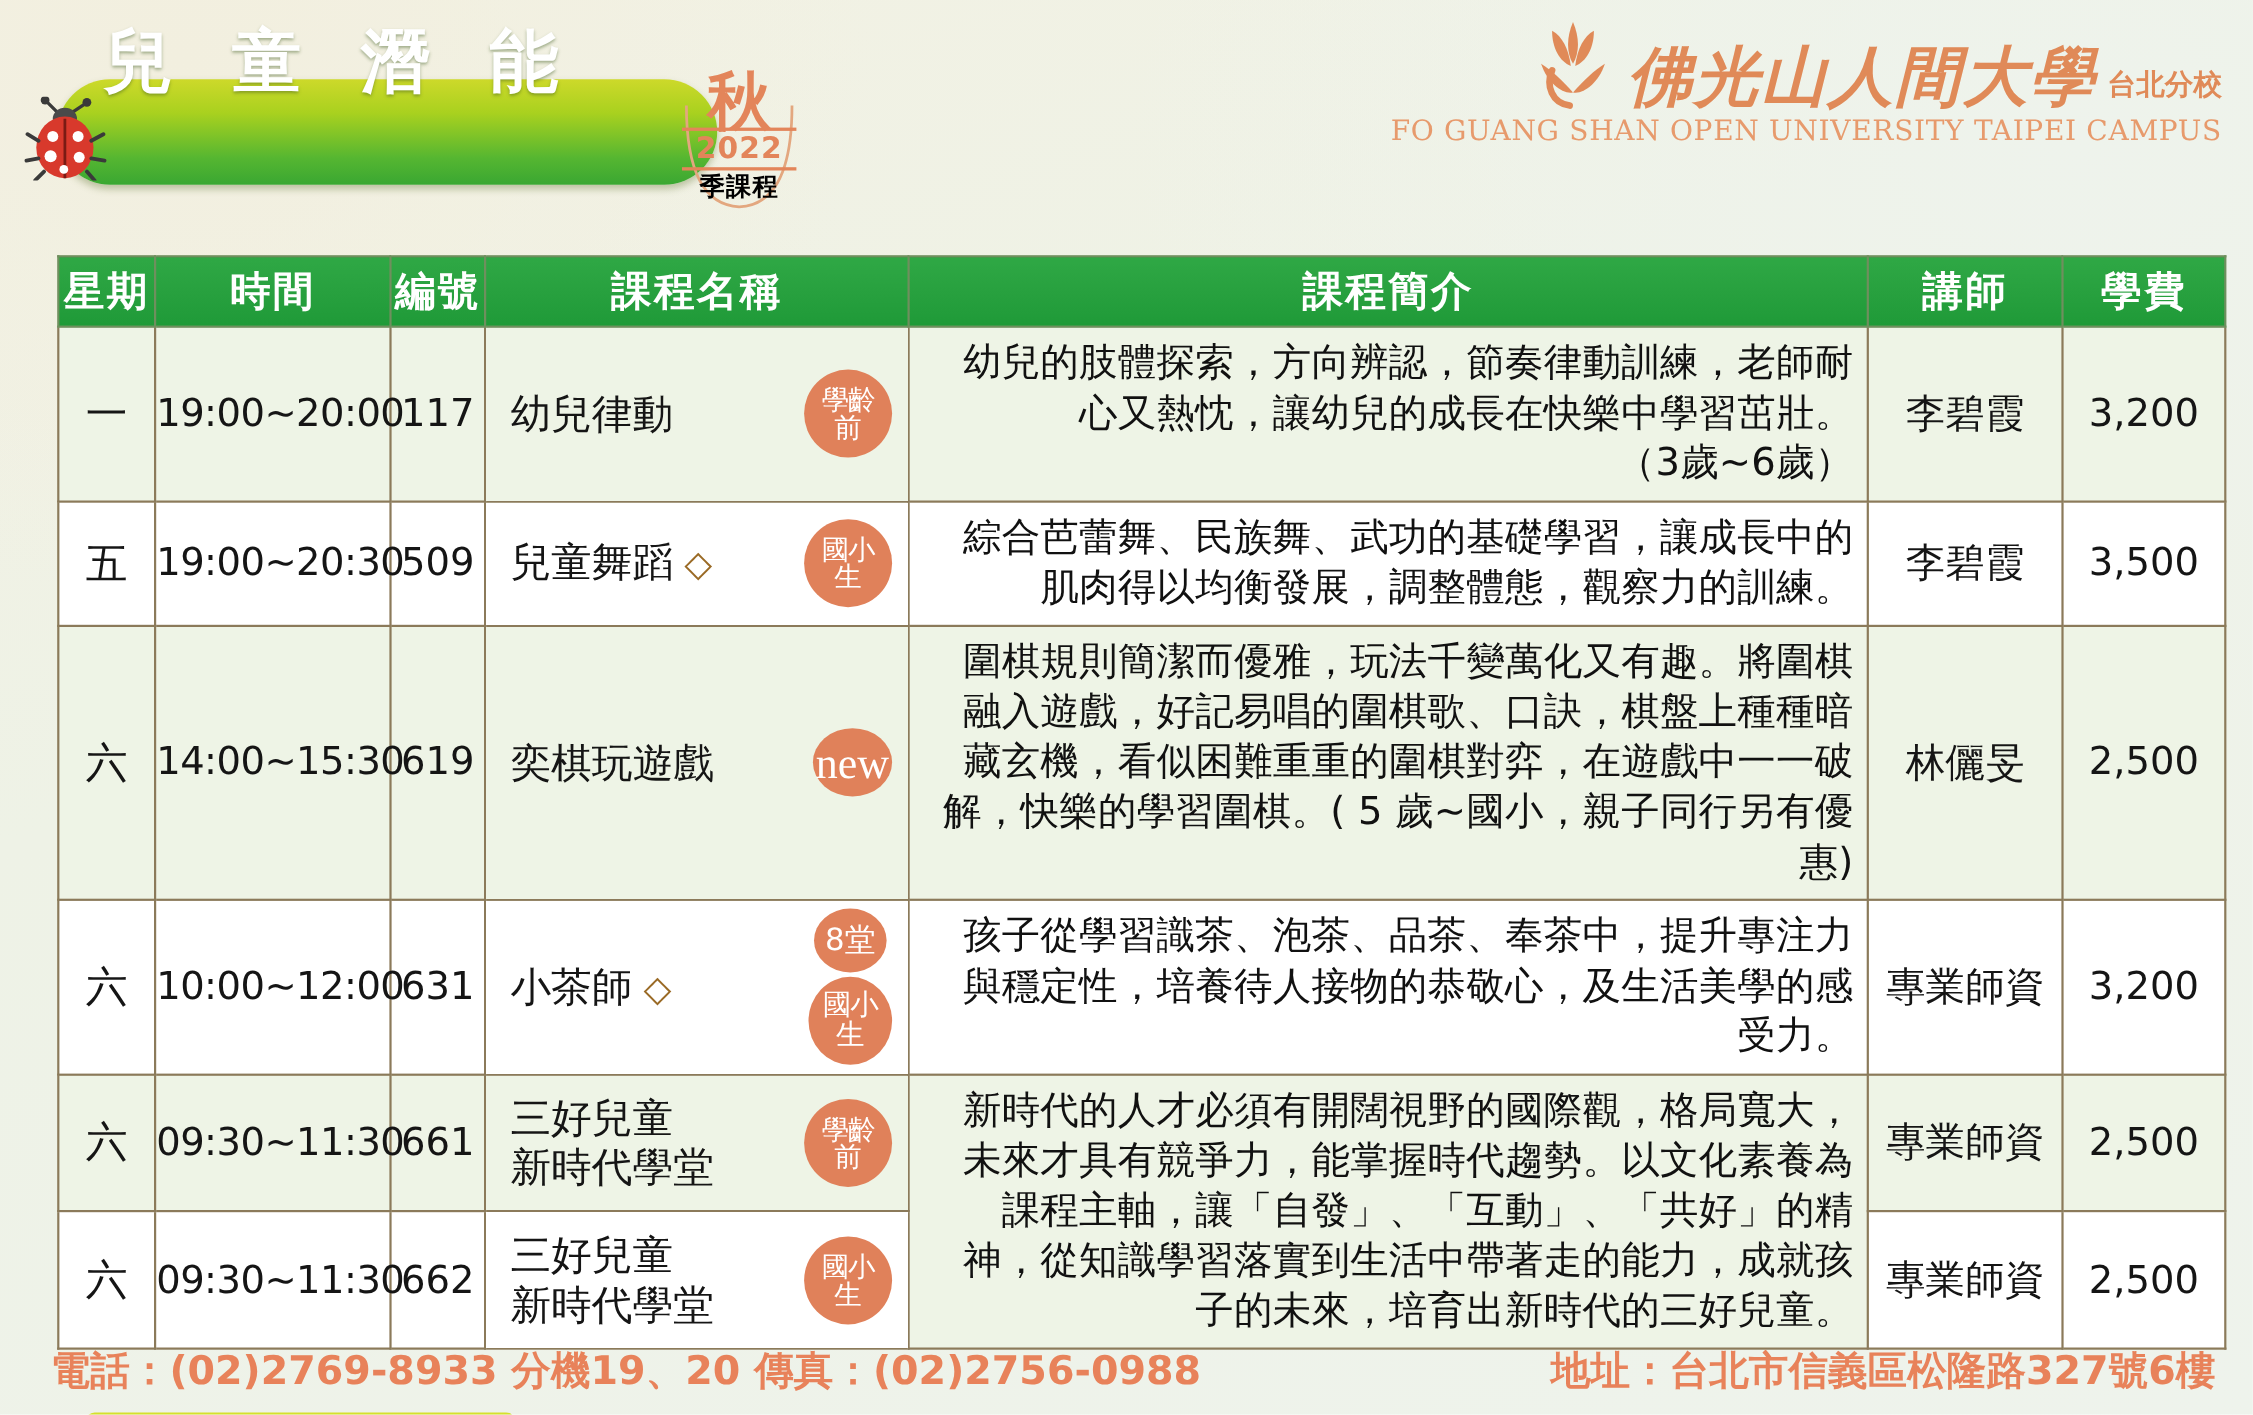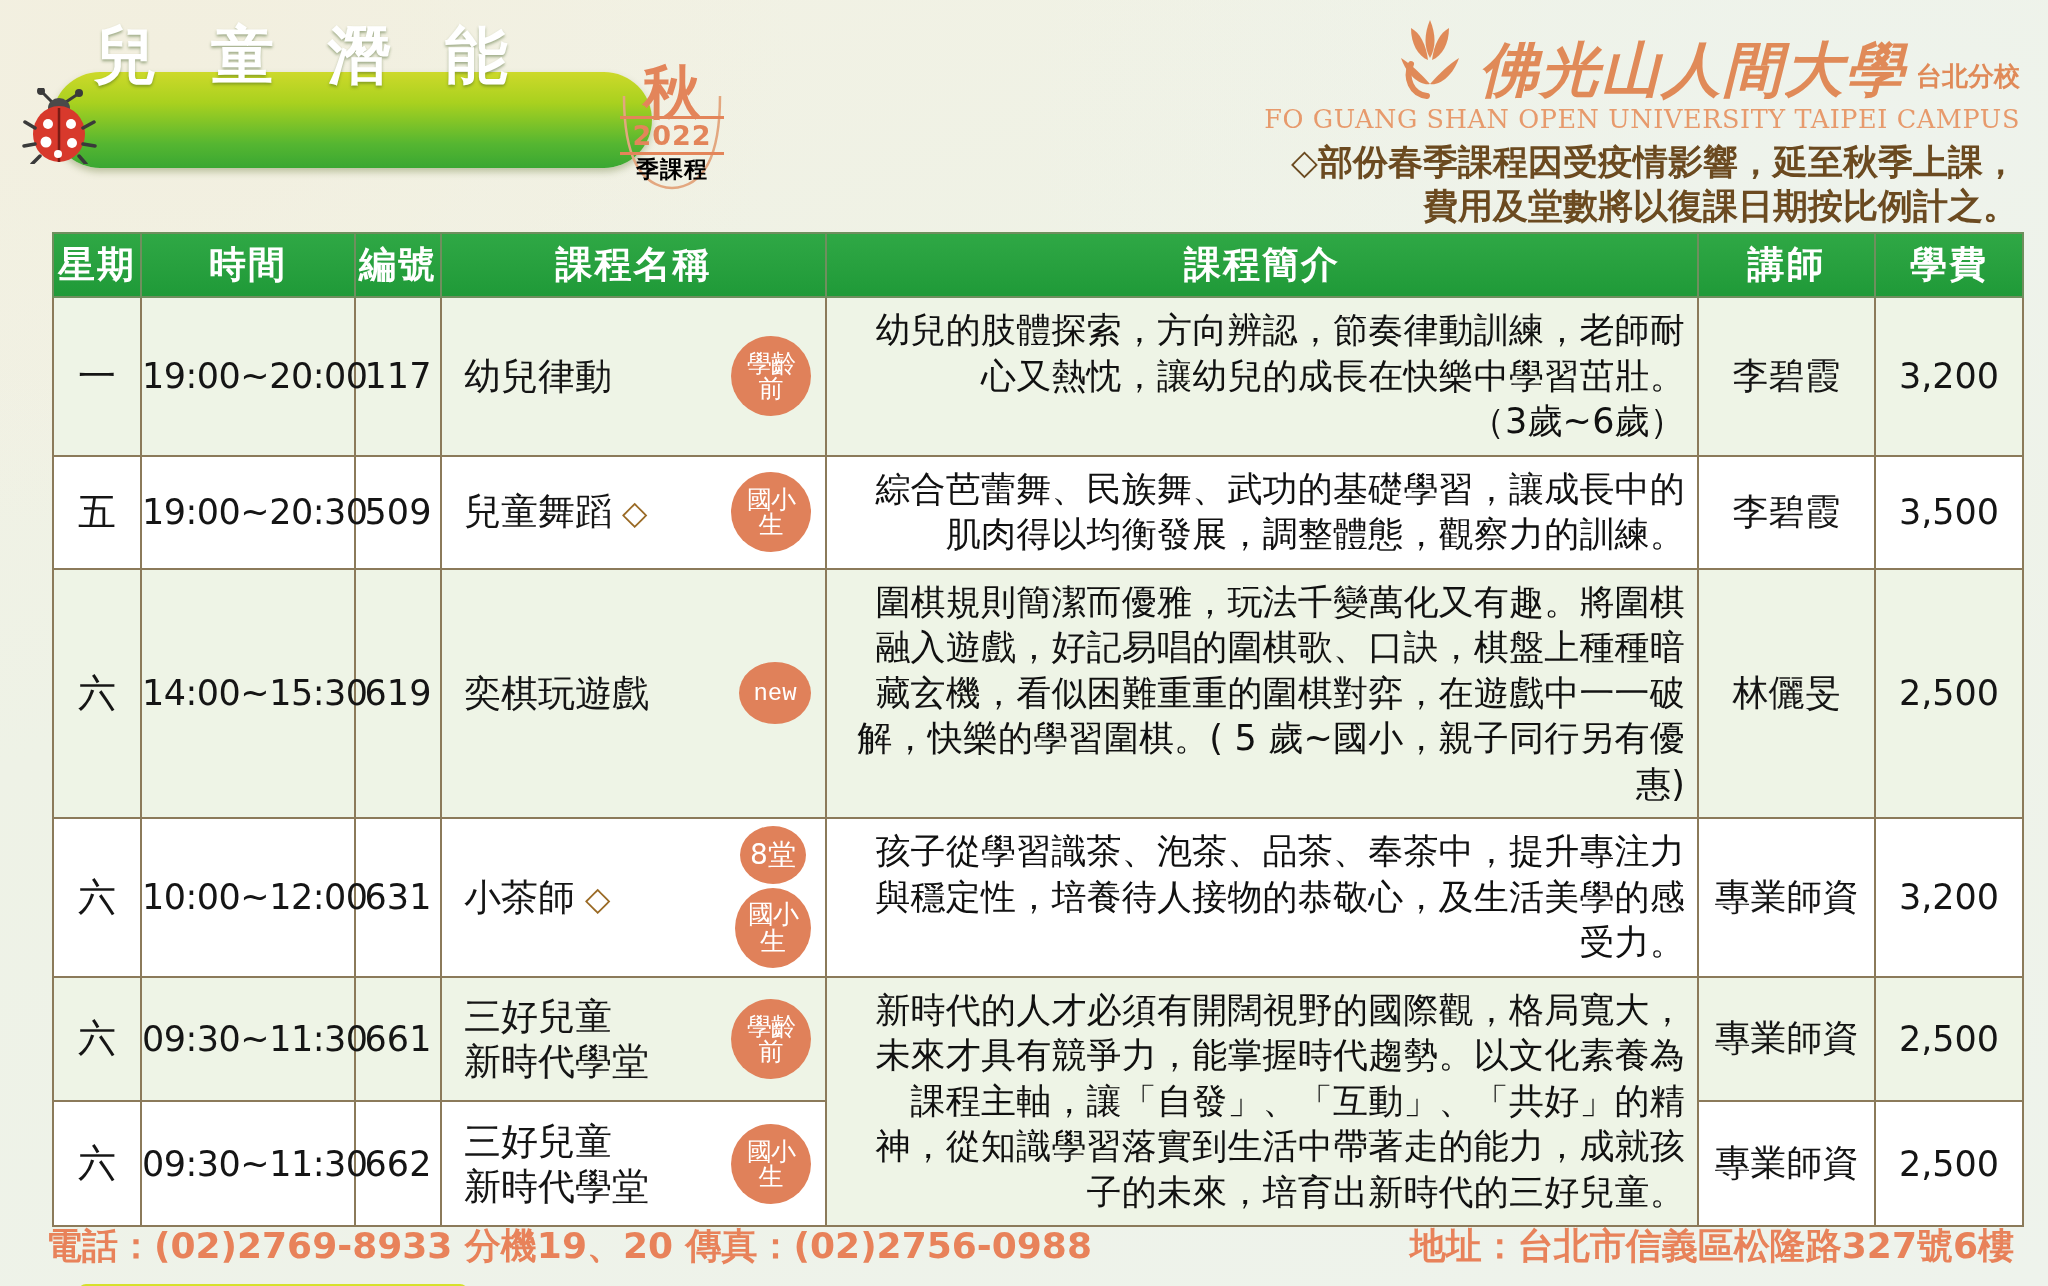--- a/index.html
+++ b/index.html
@@ -93,22 +93,22 @@
   .badges{display:flex;flex-direction:column;align-items:center;gap:4px;
           margin-right:6px;flex:none;}
   .badge{
     background:#e0815a;color:#fff;border-radius:50%;
     display:flex;align-items:center;justify-content:center;text-align:center;
     font-weight:normal;
     flex-direction:column;
   }
   .badge.two{width:76px;height:76px;font-size:25px;line-height:1.0;padding:2px;}
   .badge.two span{display:block;}
-  .badge.new{width:72px;height:62px;font-size:24px;border-radius:50%;
-             font-family:Liberation Mono, monospace;}
+  .badge.new{width:72px;height:62px;font-size:40px;border-radius:50%;
+             font-family:Liberation Serif, serif;}
   .badge.cls{width:66px;height:58px;font-size:28px;border-radius:50%;}
   .badge.grade{width:76px;height:80px;font-size:26px;line-height:1.05;}
   .badge .r1{letter-spacing:-1px;}
   td.desc{
     text-align:right;font-size:35px;line-height:1.30;
     padding:10px 12px 10px 16px;color:#111;letter-spacing:.2px;
   }
 
   
   .footer{position:absolute;left:0;right:0;top:1222px;height:64px;}
@@ -161,24 +161,20 @@
         <path d="M10 44 C16 62 30 72 39 70 C30 60 20 50 10 44Z" fill="#e08a58"></path>
         <path d="M68 44 C62 62 48 72 39 70 C48 60 58 50 68 44Z" fill="#e08a58"></path>
         <path d="M20 50 C14 64 20 80 36 82" fill="none" stroke="#e08a58" stroke-width="6" stroke-linecap="round"></path>
       </svg>
       <div class="logo-cn">佛光山人間大學</div>
       <div class="logo-campus">台北分校</div>
     </div>
     <div class="logo-en">FO GUANG SHAN OPEN UNIVERSITY TAIPEI CAMPUS</div>
   </div>
 
-  <div class="notice">
-    <div>◇部份春季課程因受疫情影響，延至秋季上課，</div>
-    <div>費用及堂數將以復課日期按比例計之。</div>
-  </div>
 
   <div class="tbl-wrap">
     <table>
       <colgroup>
         <col style="width:88px">
           <col style="width:214px">
           <col style="width:86px">
         <col style="width:385px">
           <col style="width:872px">
           <col style="width:177px">

